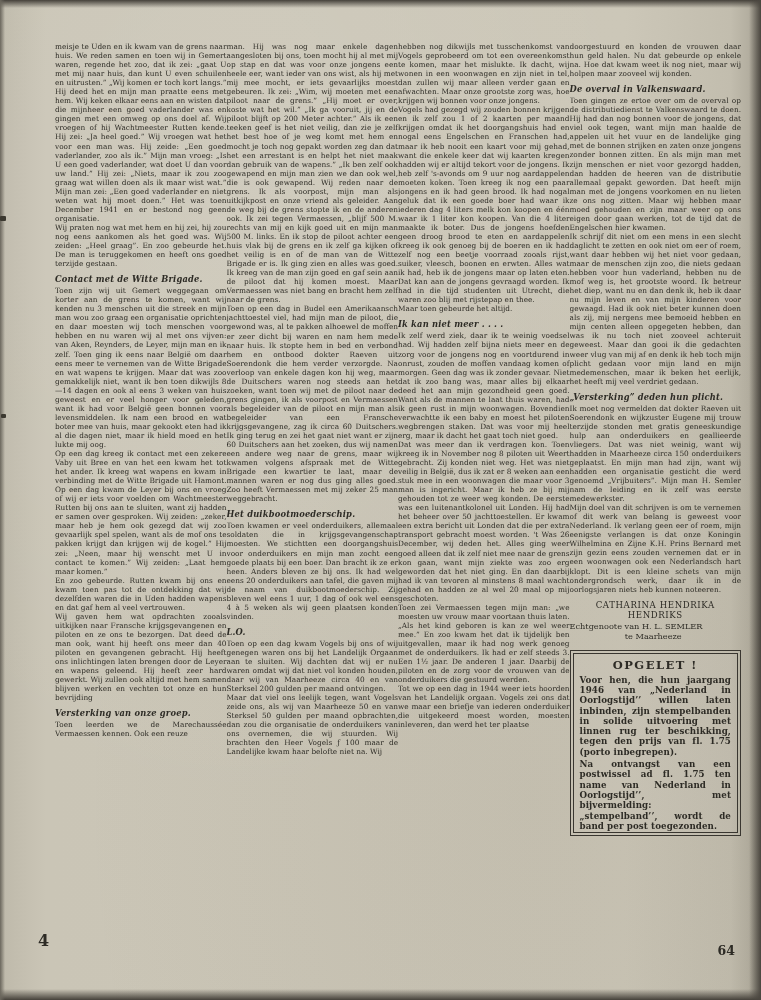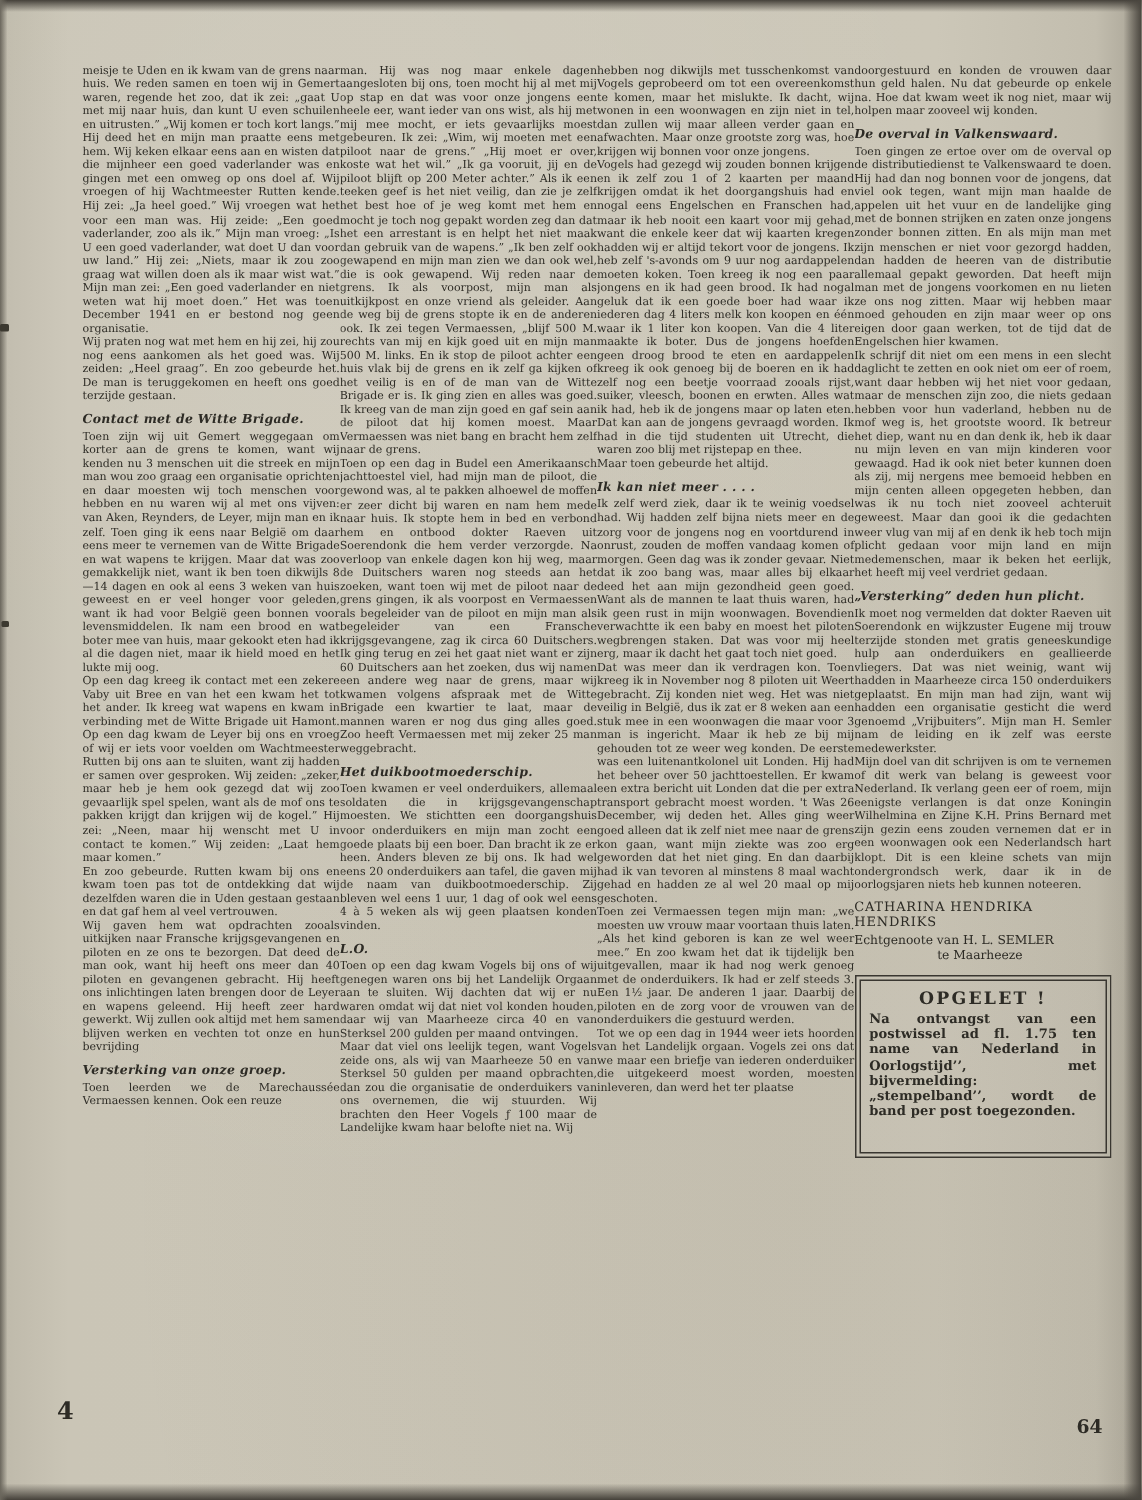--- a/index.html
+++ b/index.html
@@ -32,27 +32,27 @@
   .column { flex:1 1 0; overflow:hidden; }
 
   .para {
     margin:0; font-size:7.35px; line-height:9.05px;
     text-align:justify; text-justify:inter-word;
   }
   .heading {
     margin:6px 0 2px 0; font-size:8.3px; line-height:10px;
     font-style:italic; font-weight:bold; letter-spacing:0.2px;
   }
-  .sig-center { margin:6px 0 0 0; font-size:8.6px; line-height:10.5px; text-align:left; letter-spacing:0.6px; font-weight:500; }
+  .sig-center { margin:6px 0 0 0; font-size:8.6px; line-height:10.5px; text-align:center; letter-spacing:0.6px; font-weight:500; }
   .sig-mid    { margin:0; font-size:8.2px; line-height:10px; text-align:left; }
   .sig-right  { margin:0 4px 0 0; font-size:8.2px; line-height:10px; text-align:center; }
 
   .notice {
     margin-top:9px; border:4px double #393630; background:rgba(255,255,255,0.04);
-    padding:4px 6px 21px 6px;
+    padding:4px 6px 1px 6px;
   }
   .notice-title {
     margin:0 0 3px 0; text-align:center;
     font-size:11.5px; font-weight:bold; letter-spacing:1.5px;
   }
   .notice-para {
     margin:0; font-size:8.7px; line-height:10.3px;
     font-weight:bold; text-align:justify; letter-spacing:0.1px;
   }
   .notice-para + .notice-para { margin-top:2px; }
@@ -73,21 +73,21 @@
   <div class="speck speck-2"></div>
 
   <div class="columns">
     <div class="column">
         <p class="para">meisje te Uden en ik kwam van de grens naar huis. We reden samen en toen wij in Gemert waren, regende het zoo, dat ik zei: „gaat U met mij naar huis, dan kunt U even schuilen en uitrusten.” „Wij komen er toch kort langs.”</p>
         <p class="para">Hij deed het en mijn man praatte eens met hem. Wij keken elkaar eens aan en wisten dat die mijnheer een goed vaderlander was en gingen met een omweg op ons doel af. Wij vroegen of hij Wachtmeester Rutten kende. Hij zei: „Ja heel goed.” Wij vroegen wat het voor een man was. Hij zeide: „Een goed vaderlander, zoo als ik.” Mijn man vroeg: „Is U een goed vaderlander, wat doet U dan voor uw land.” Hij zei: „Niets, maar ik zou zoo graag wat willen doen als ik maar wist wat.” Mijn man zei: „Een goed vaderlander en niet weten wat hij moet doen.” Het was toen December 1941 en er bestond nog geen organisatie.</p>
         <p class="para">Wij praten nog wat met hem en hij zei, hij zou nog eens aankomen als het goed was. Wij zeiden: „Heel graag”. En zoo gebeurde het. De man is teruggekomen en heeft ons goed terzijde gestaan.</p>
         <h3 class="heading">Contact met de Witte Brigade.</h3>
         <p class="para">Toen zijn wij uit Gemert weggegaan om korter aan de grens te komen, want wij kenden nu 3 menschen uit die streek en mijn man wou zoo graag een organisatie oprichten en daar moesten wij toch menschen voor hebben en nu waren wij al met ons vijven: van Aken, Reynders, de Leyer, mijn man en ik zelf. Toen ging ik eens naar België om daar eens meer te vernemen van de Witte Brigade en wat wapens te krijgen. Maar dat was zoo gemakkelijk niet, want ik ben toen dikwijls 8—14 dagen en ook al eens 3 weken van huis geweest en er veel honger voor geleden, want ik had voor België geen bonnen voor levensmiddelen. Ik nam een brood en wat boter mee van huis, maar gekookt eten had ik al die dagen niet, maar ik hield moed en het lukte mij oog.</p>
         <p class="para">Op een dag kreeg ik contact met een zekere Vaby uit Bree en van het een kwam het tot het ander. Ik kreeg wat wapens en kwam in verbinding met de Witte Brigade uit Hamont. Op een dag kwam de Leyer bij ons en vroeg of wij er iets voor voelden om Wachtmeester Rutten bij ons aan te sluiten, want zij hadden er samen over gesproken. Wij zeiden: „zeker, maar heb je hem ook gezegd dat wij zoo gevaarlijk spel spelen, want als de mof ons te pakken krijgt dan krijgen wij de kogel.” Hij zei: „Neen, maar hij wenscht met U in contact te komen.” Wij zeiden: „Laat hem maar komen.”</p>
-        <p class="para">En zoo gebeurde. Rutten kwam bij ons en kwam toen pas tot de ontdekking dat wij dezelfden waren die in Uden gestaan gestaan en dat gaf hem al veel vertrouwen.</p>
+        <p class="para">En zoo gebeurde. Rutten kwam bij ons en kwam toen pas tot de ontdekking dat wij dezelfden waren die in Uden hadden wapens en dat gaf hem al veel vertrouwen.</p>
         <p class="para">Wij gaven hem wat opdrachten zooals uitkijken naar Fransche krijgsgevangenen en piloten en ze ons te bezorgen. Dat deed de man ook, want hij heeft ons meer dan 40 piloten en gevangenen gebracht. Hij heeft ons inlichtingen laten brengen door de Leyer en wapens geleend. Hij heeft zeer hard gewerkt. Wij zullen ook altijd met hem samen blijven werken en vechten tot onze en hun bevrijding</p>
         <h3 class="heading">Versterking van onze groep.</h3>
         <p class="para">Toen leerden we de Marechaussée Vermaessen kennen. Ook een reuze</p>
       </div>
     <div class="column">
         <p class="para">man. Hij was nog maar enkele dagen aangesloten bij ons, toen mocht hij al met mij op stap en dat was voor onze jongens een heele eer, want ieder van ons wist, als hij met mij mee mocht, er iets gevaarlijks moest gebeuren. Ik zei: „Wim, wij moeten met een piloot naar de grens.” „Hij moet er over, koste wat het wil.” „Ik ga vooruit, jij en de piloot blijft op 200 Meter achter.” Als ik een teeken geef is het niet veilig, dan zie je zelf het best hoe of je weg komt met hem en mocht je toch nog gepakt worden zeg dan dat het een arrestant is en helpt het niet maak dan gebruik van de wapens.” „Ik ben zelf ook gewapend en mijn man zien we dan ook wel, die is ook gewapend. Wij reden naar de grens. Ik als voorpost, mijn man als uitkijkpost en onze vriend als geleider. Aan de weg bij de grens stopte ik en de anderen ook. Ik zei tegen Vermaessen, „blijf 500 M. rechts van mij en kijk goed uit en mijn man 500 M. links. En ik stop de piloot achter een huis vlak bij de grens en ik zelf ga kijken of het veilig is en of de man van de Witte Brigade er is. Ik ging zien en alles was goed. Ik kreeg van de man zijn goed en gaf sein aan de piloot dat hij komen moest. Maar Vermaessen was niet bang en bracht hem zelf naar de grens.</p>
         <p class="para">Toen op een dag in Budel een Amerikaansch jachttoestel viel, had mijn man de piloot, die gewond was, al te pakken alhoewel de moffen er zeer dicht bij waren en nam hem mede naar huis. Ik stopte hem in bed en verbond hem en ontbood dokter Raeven uit Soerendonk die hem verder verzorgde. Na verloop van enkele dagen kon hij weg, maar de Duitschers waren nog steeds aan het zoeken, want toen wij met de piloot naar de grens gingen, ik als voorpost en Vermaessen als begeleider van de piloot en mijn man als begeleider van een Fransche krijgsgevangene, zag ik circa 60 Duitschers. Ik ging terug en zei het gaat niet want er zijn 60 Duitschers aan het zoeken, dus wij namen een andere weg naar de grens, maar wij kwamen volgens afspraak met de Witte Brigade een kwartier te laat, maar de mannen waren er nog dus ging alles goed. Zoo heeft Vermaessen met mij zeker 25 man weggebracht.</p>
         <h3 class="heading">Het duikbootmoederschip.</h3>
         <p class="para">Toen kwamen er veel onderduikers, allemaal soldaten die in krijgsgevangenschap moesten. We stichtten een doorgangshuis voor onderduikers en mijn man zocht een goede plaats bij een boer. Dan bracht ik ze er heen. Anders bleven ze bij ons. Ik had wel eens 20 onderduikers aan tafel, die gaven mij de naam van duikbootmoederschip. Zij bleven wel eens 1 uur, 1 dag of ook wel eens 4 à 5 weken als wij geen plaatsen konden vinden.</p>
         <h3 class="heading">L.O.</h3>
@@ -113,20 +113,21 @@
           <h3 class="heading">„Versterking” deden hun plicht.</h3>
           <p class="para">Ik moet nog vermelden dat dokter Raeven uit Soerendonk en wijkzuster Eugene mij trouw terzijde stonden met gratis geneeskundige hulp aan onderduikers en geallieerde vliegers. Dat was niet weinig, want wij hadden in Maarheeze circa 150 onderduikers geplaatst. En mijn man had zijn, want wij hadden een organisatie gesticht die werd genoemd „Vrijbuiters”. Mijn man H. Semler nam de leiding en ik zelf was eerste medewerkster.</p>
           <p class="para">Mijn doel van dit schrijven is om te vernemen of dit werk van belang is geweest voor Nederland. Ik verlang geen eer of roem, mijn eenigste verlangen is dat onze Koningin Wilhelmina en Zijne K.H. Prins Bernard met zijn gezin eens zouden vernemen dat er in een woonwagen ook een Nederlandsch hart klopt. Dit is een kleine schets van mijn ondergrondsch werk, daar ik in de oorlogsjaren niets heb kunnen noteeren.</p>
           <p class="sig-center">CATHARINA HENDRIKA HENDRIKS</p>
           <p class="sig-mid">Echtgenoote van H. L. SEMLER</p>
           <p class="sig-right">te Maarheeze</p>
         </div>
       <aside class="notice">
         <h2 class="notice-title">OPGELET !</h2>
         <div>
+            <p class="notice-para">Voor hen, die hun jaargang 1946 van „Nederland in Oorlogstijd’’ willen laten inbinden, zijn stempelbanden in solide uitvoering met linnen rug ter beschikking, tegen den prijs van fl. 1.75 (porto inbegrepen).</p>
             <p class="notice-para">Na ontvangst van een postwissel ad fl. 1.75 ten name van Nederland in Oorlogstijd’’, met bijvermelding: „stempelband’’, wordt de band per post toegezonden.</p>
           </div>
       </aside>
     </div>
   </div>
 
   <div class="pagenum-left">4</div>
   <div class="pagenum-right">64</div>
 
 </div>

